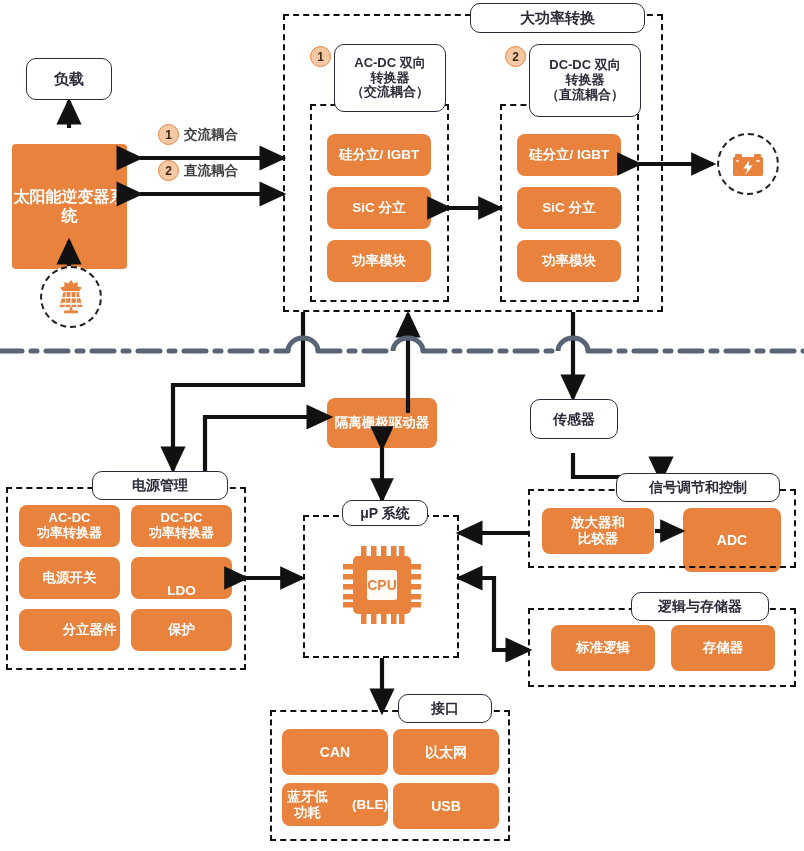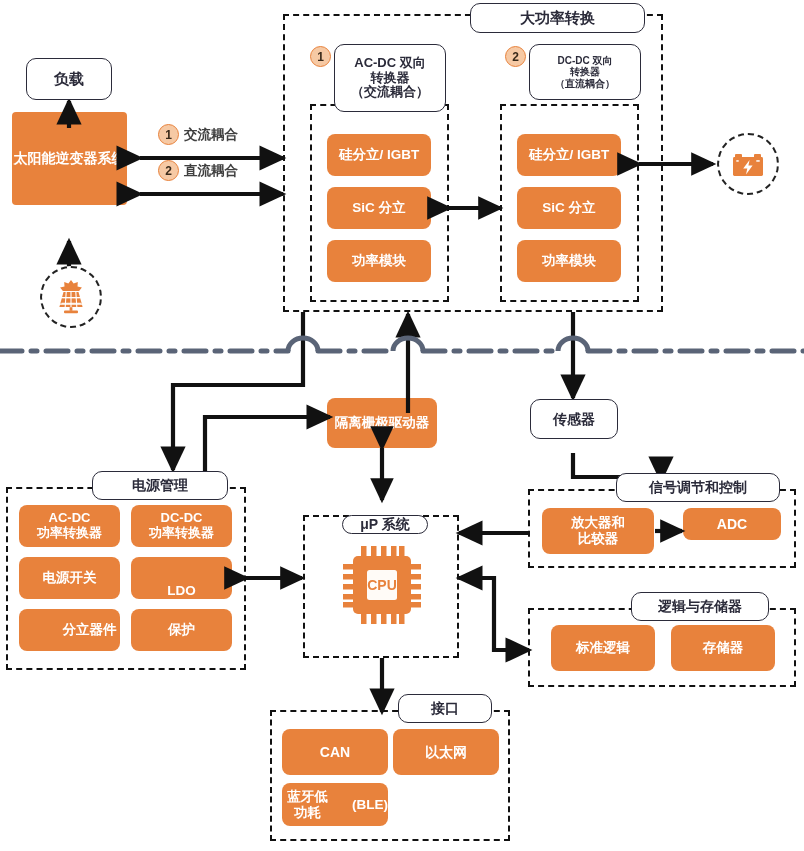--- a/index.html
+++ b/index.html
@@ -136,21 +136,21 @@
     <path d="M393,351 A15,13 0 0 1 423,351" stroke="#5A6477" stroke-width="5" fill="none"></path>
     <path d="M423,351 L558,351" stroke="#5A6477" stroke-width="5" fill="none" stroke-dasharray="22 9 6 9" stroke-linecap="round"></path>
     <path d="M558,351 A15,13 0 0 1 588,351" stroke="#5A6477" stroke-width="5" fill="none"></path>
     <path d="M588,351 L804,351" stroke="#5A6477" stroke-width="5" fill="none" stroke-dasharray="22 9 6 9" stroke-linecap="round"></path>
   </svg>
 
   <div class="node pill" style="left:26px; top:58px; width:86px; height:42px; font-size:15px;">
     <span>负载</span>
   </div>
 
-  <div class="node bigorange" style="left:12px; top:112px; width:115px; height:93px; font-size:14px;">
+  <div class="node bigorange" style="left:12px; top:144px; width:115px; height:125px; font-size:16px;">
     <span>太阳能逆变器系统</span>
   </div>
 
   <div class="iconcircle" style="left:40px; top:266px; width:62px; height:62px;">
     <svg width="40" height="40" viewBox="0 0 40 40">
       <g fill="#E8823C">
         <path d="M20 3 l2.6 3.6 4.2-1.6 -0.3 4.5 4.4 0.9 -2.8 3.5 H11.9 L9.1 10.4 13.5 9.5 13.2 5 17.4 6.6 Z"></path>
         <path d="M12.5 15 h15 l1.4 5 H11.1 Z"></path>
         <path d="M10.8 21.2 h18.4 l1.5 5.4 H9.3 Z"></path>
         <path d="M9 27.8 h22 l0.6 2.2 H8.4 Z"></path>
@@ -197,21 +197,21 @@
   <div class="node orange" style="left:327px; top:187px; width:104px; height:42px; font-size:13.5px;">
     <span>SiC 分立</span>
   </div>
   <div class="node orange" style="left:327px; top:240px; width:104px; height:42px; font-size:13.5px;">
     <span>功率模块</span>
   </div>
 
   <div class="badge" style="left:505px; top:46px;">
     <span>2</span>
   </div>
-  <div class="node pill" style="left:529px; top:44px; width:112px; height:56px; font-size:10px; flex-direction:column;">
+  <div class="node pill" style="left:529px; top:44px; width:112px; height:73px; font-size:13px; flex-direction:column;">
     <span>DC-DC 双向</span>
     <span>转换器</span>
     <span>（直流耦合）</span>
   </div>
   <div class="dashgroup" style="left:500px; top:104px; width:139px; height:198px;"></div>
   <div class="node orange" style="left:517px; top:134px; width:104px; height:42px; font-size:13.5px;">
     <span>硅分立/ IGBT</span>
   </div>
   <div class="node orange" style="left:517px; top:187px; width:104px; height:42px; font-size:13.5px;">
     <span>SiC 分立</span>
@@ -260,21 +260,21 @@
     <span>LDO</span>
   </div>
   <div class="node orange" style="left:19px; top:609px; width:101px; height:42px; font-size:13.5px;padding-left:40px;">
     <span>分立器件</span>
   </div>
   <div class="node orange" style="left:131px; top:609px; width:101px; height:42px; font-size:13.5px;justify-content:center;">
     <span>保护</span>
   </div>
 
   <div class="dashgroup" style="left:303px; top:515px; width:156px; height:143px;"></div>
-  <div class="node pill" style="left:342px; top:500px; width:86px; height:19px; font-size:14px;margin-top:15px;">
+  <div class="node pill" style="left:342px; top:500px; width:86px; height:26px; font-size:14px;">
     <span>μP 系统</span>
   </div>
   <div style="position:absolute; left:337px; top:540px; width:90px; height:90px; z-index:4;">
     <svg width="90" height="90" viewBox="0 0 90 90">
       <g fill="#E8823C">
         <rect x="16" y="16" width="58" height="58" rx="5"></rect>
         <g>
           <rect x="24" y="6" width="5.5" height="11"></rect>
             <rect x="34" y="6" width="5.5" height="11"></rect>
           <rect x="44" y="6" width="5.5" height="11"></rect>
@@ -303,21 +303,21 @@
   </div>
 
   <div class="dashgroup" style="left:528px; top:489px; width:268px; height:79px;"></div>
   <div class="node pill" style="left:616px; top:473px; width:164px; height:29px; font-size:14px;">
     <span>信号调节和控制</span>
   </div>
   <div class="node orange" style="left:542px; top:508px; width:112px; height:46px; font-size:13.5px; flex-direction:column;">
     <span>放大器和</span>
     <span>比较器</span>
   </div>
-  <div class="node orange" style="left:683px; top:508px; width:98px; height:32px; font-size:14px;">
+  <div class="node orange" style="left:683px; top:508px; width:98px; height:64px; font-size:14px;">
     <span>ADC</span>
   </div>
 
   <div class="dashgroup" style="left:528px; top:608px; width:268px; height:79px;"></div>
   <div class="node pill" style="left:631px; top:592px; width:138px; height:29px; font-size:14px;">
     <span>逻辑与存储器</span>
   </div>
   <div class="node orange" style="left:551px; top:625px; width:104px; height:46px; font-size:13.5px;">
     <span>标准逻辑</span>
   </div>
@@ -332,14 +332,17 @@
   <div class="node orange" style="left:282px; top:729px; width:106px; height:46px; font-size:14px;">
     <span>CAN</span>
   </div>
   <div class="node orange" style="left:393px; top:729px; width:106px; height:46px; font-size:14px;">
     <span>以太网</span>
   </div>
   <div class="node orange" style="left:282px; top:783px; width:106px; height:43px; font-size:13.5px; gap:19px;">
     <span>蓝牙低功耗</span>
     <span>(BLE)</span>
   </div>
+  <div class="node orange" style="left:393px; top:783px; width:106px; height:46px; font-size:14px;">
+    <span>USB</span>
+  </div>
 
 </div>
 
 </body></html>

